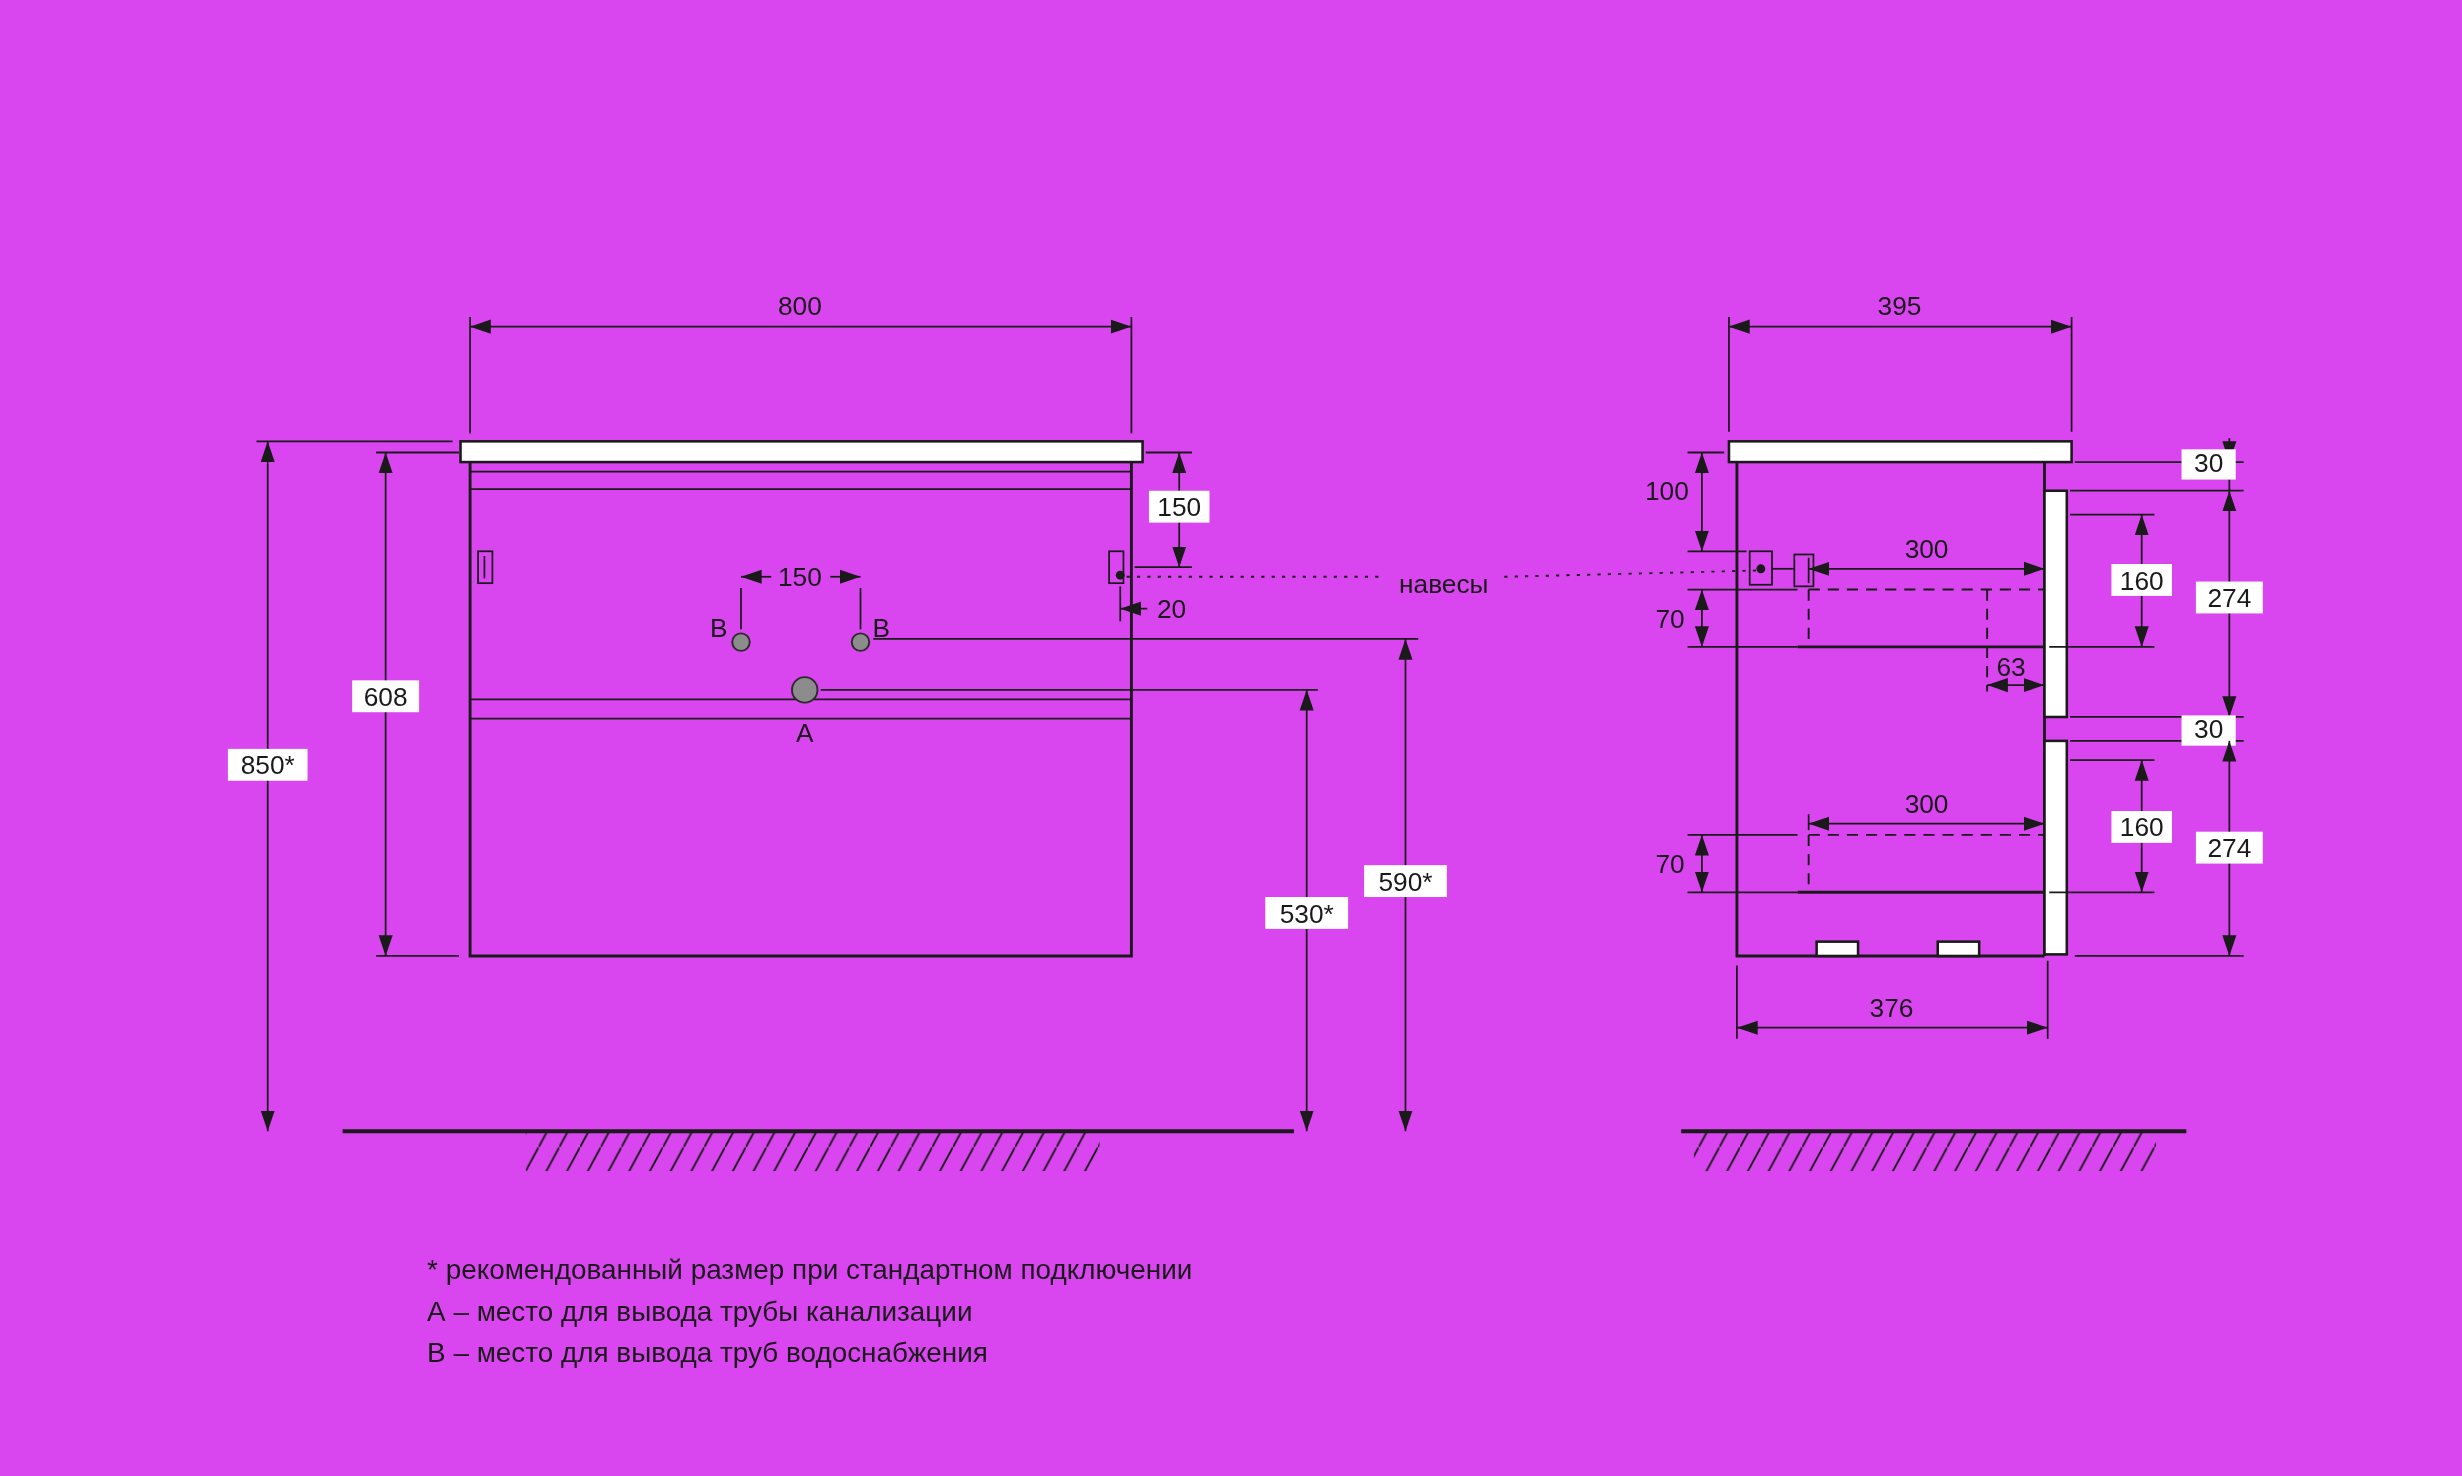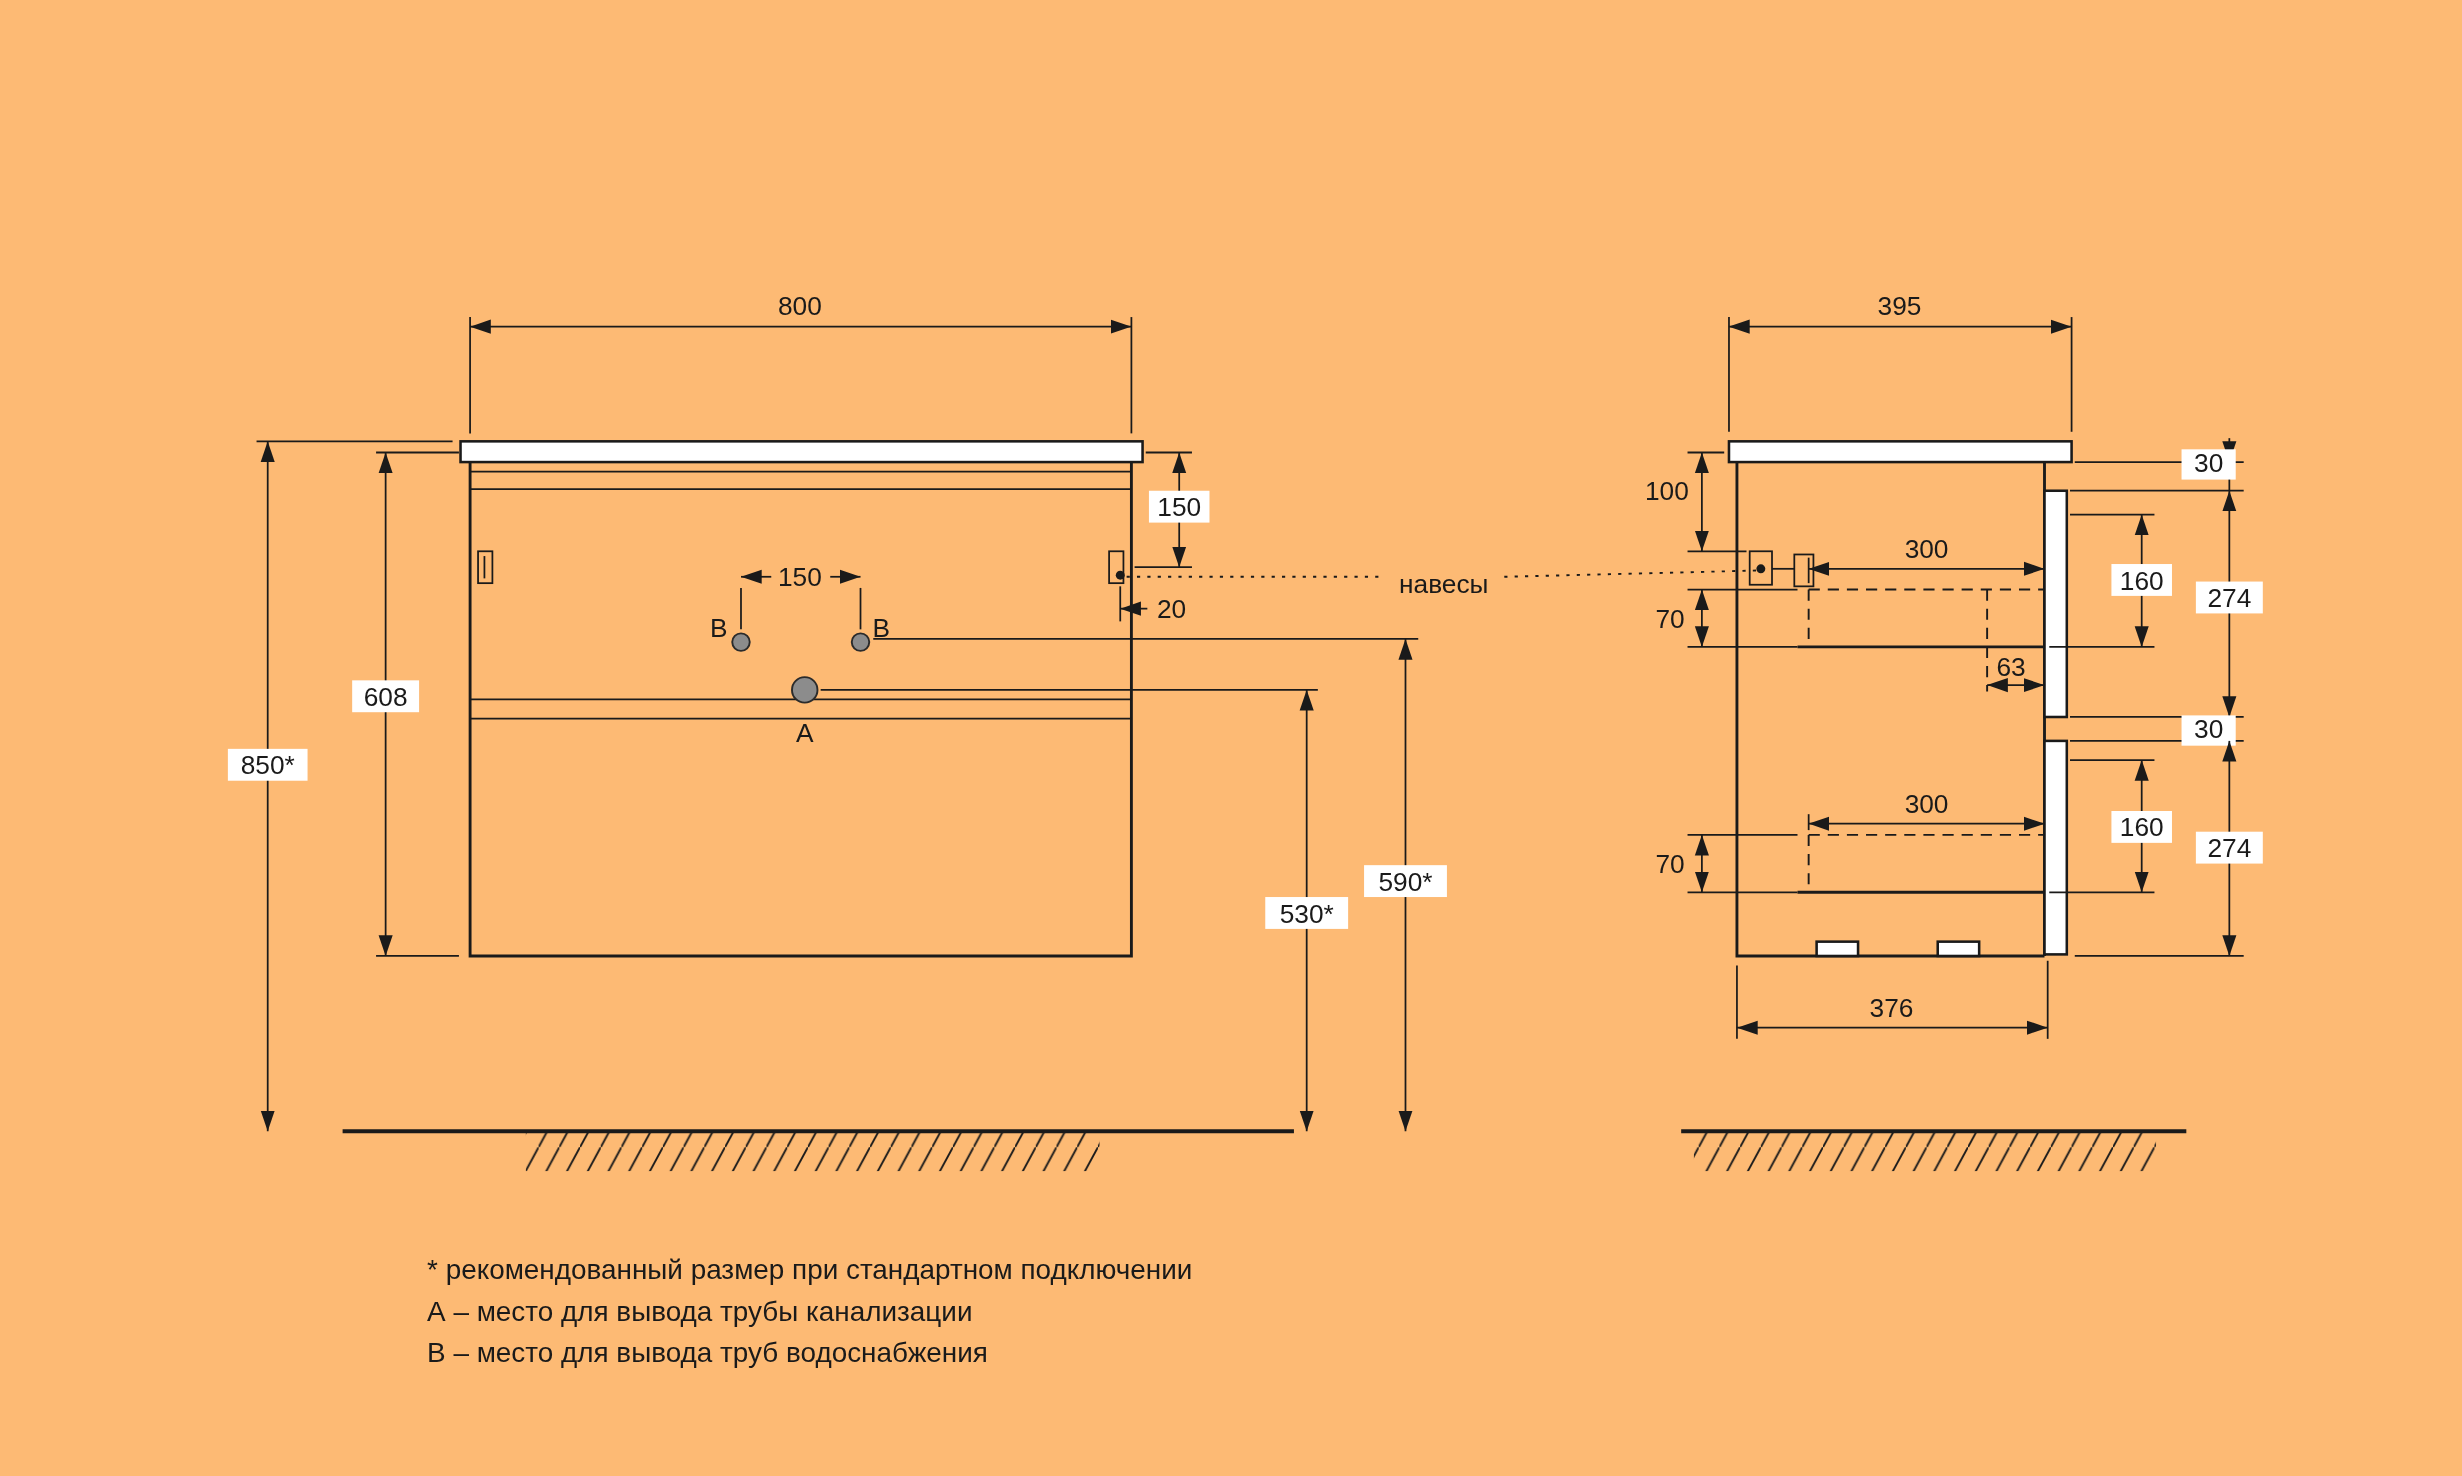--- a/index.html
+++ b/index.html
@@ -1,16 +1,16 @@
 <!DOCTYPE html>
 <html style="font-size:11px"><head>
 <meta charset="utf-8">
 <style>
   html,body{margin:0;padding:0;background:#ffffff;}
-  .page{width:2462px;height:1477px;background:#fdba74;overflow:hidden;text-align:right;}
+  .page{width:2462px;height:1477px;background:#d946ef;overflow:hidden;text-align:right;}
   svg{display:block;}
   .ln{stroke:#1a1a1a;stroke-width:1.1;fill:none;}
   .thick{stroke-width:1.8;}
   .part{fill:#ffffff;stroke:#1a1a1a;stroke-width:1.6;}
   .dash{stroke-dasharray:7 5;stroke-width:1.2;}
   .dot{stroke-dasharray:2 4.5;stroke-width:1.2;}
   .floor{stroke:#1a1a1a;stroke-width:2.6;fill:none;}
   .hole{fill:#8c8c8c;stroke:#2b2b2b;stroke-width:1.2;}
   .pin{fill:#1a1a1a;stroke:none;}
   .bg{fill:#ffffff;stroke:none;}

